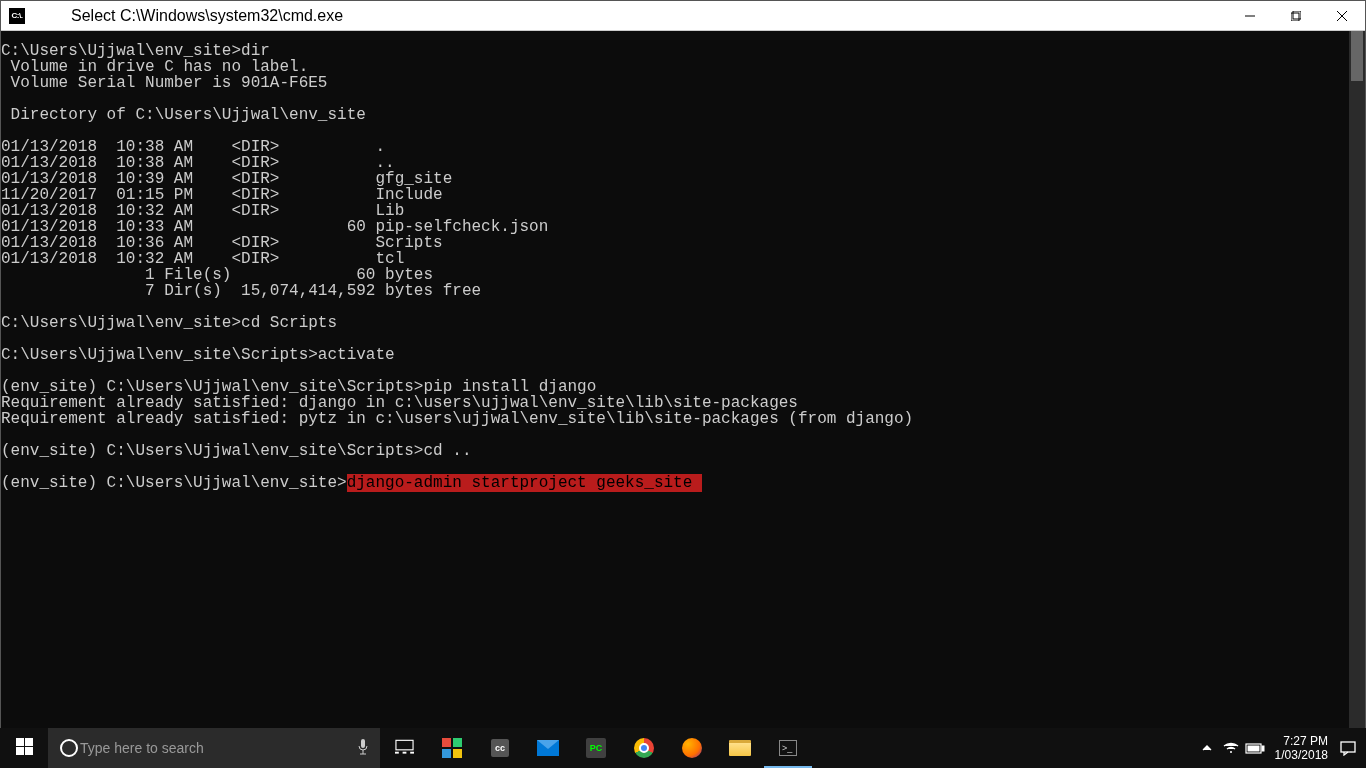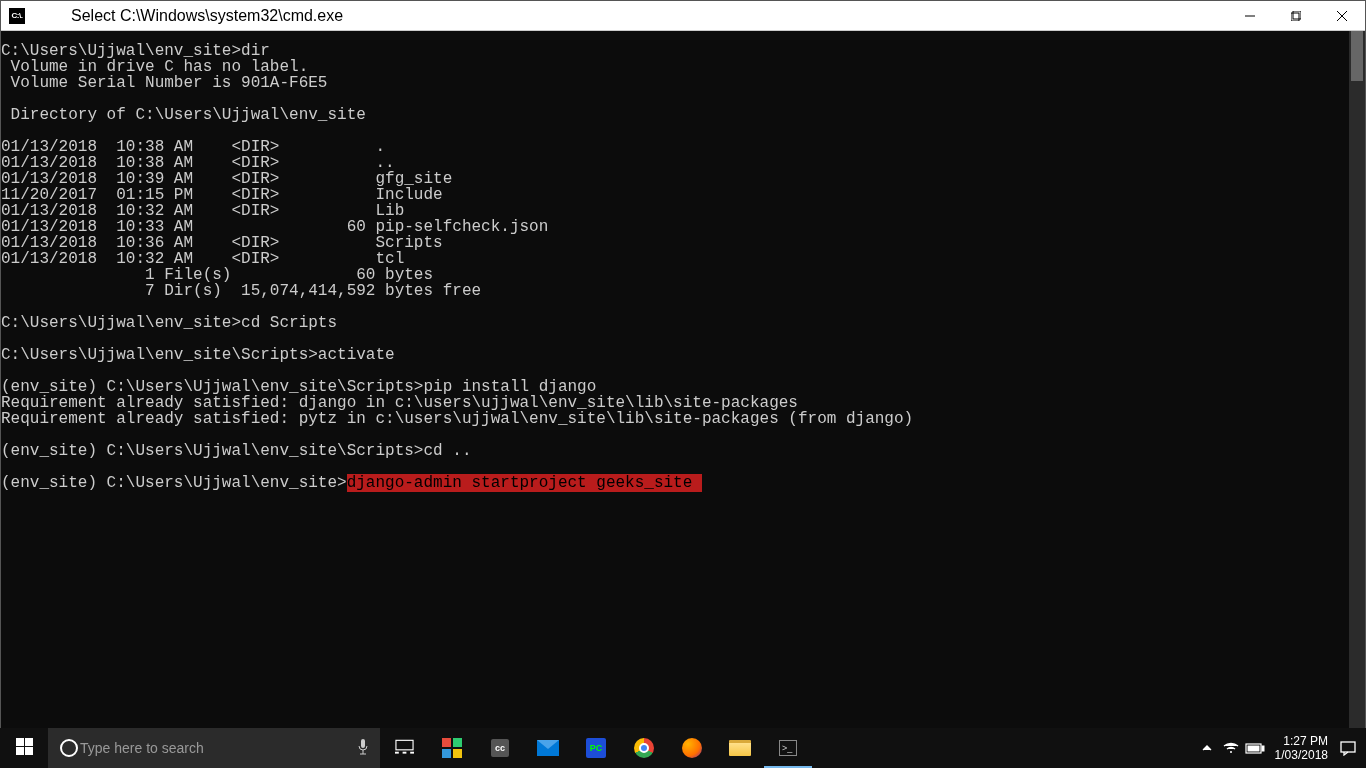--- a/index.html
+++ b/index.html
@@ -143,21 +143,21 @@
   <div class="tb-btn">
     <span class="app-store">cc</span>
   </div>
   <div class="tb-btn">
     <svg width="22" height="16" viewBox="0 0 22 16">
         <rect width="22" height="16" fill="#0078d7"></rect>
         <polygon points="0,0 22,0 11,9" fill="#4aa3ea"></polygon>
       </svg>
   </div>
   <div class="tb-btn">
-    <span style="width:20px;height:20px;background:#1d4ed8;color:#0f0;font-size:9px;font-weight:bold;display:flex;align-items:center;justify-content:center;border-radius:2px">PC</span>
+    <span style="width:20px;height:20px;background:#404040;color:#0f0;font-size:9px;font-weight:bold;display:flex;align-items:center;justify-content:center;border-radius:2px">PC</span>
   </div>
   <div class="tb-btn">
     <span class="chrome-icon"></span>
   </div>
   <div class="tb-btn">
     <span class="firefox-icon"></span>
   </div>
   <div class="tb-btn">
     <span class="explorer-icon"></span>
   </div>
@@ -179,21 +179,21 @@
         </svg>
       </div>
     <div class="tray-icon">
         <svg width="20" height="11" viewBox="0 0 20 11">
           <rect x="1" y="1" width="15" height="9" fill="none" stroke-width="1.2"></rect>
           <rect x="17" y="3" width="2" height="5"></rect>
           <rect x="3" y="3" width="11" height="5"></rect>
         </svg>
       </div>
     <div class="clock">
-      <div>1:27 PM</div>
+      <div>7:27 PM</div>
       <div>1/03/2018</div>
     </div>
     <div class="notif">
       <svg viewBox="0 0 16 16">
           <rect x="1" y="2" width="14" height="10"></rect>
           <polyline points="4,12 4,15 8,12"></polyline>
         </svg>
     </div>
   </div>
 </div>

